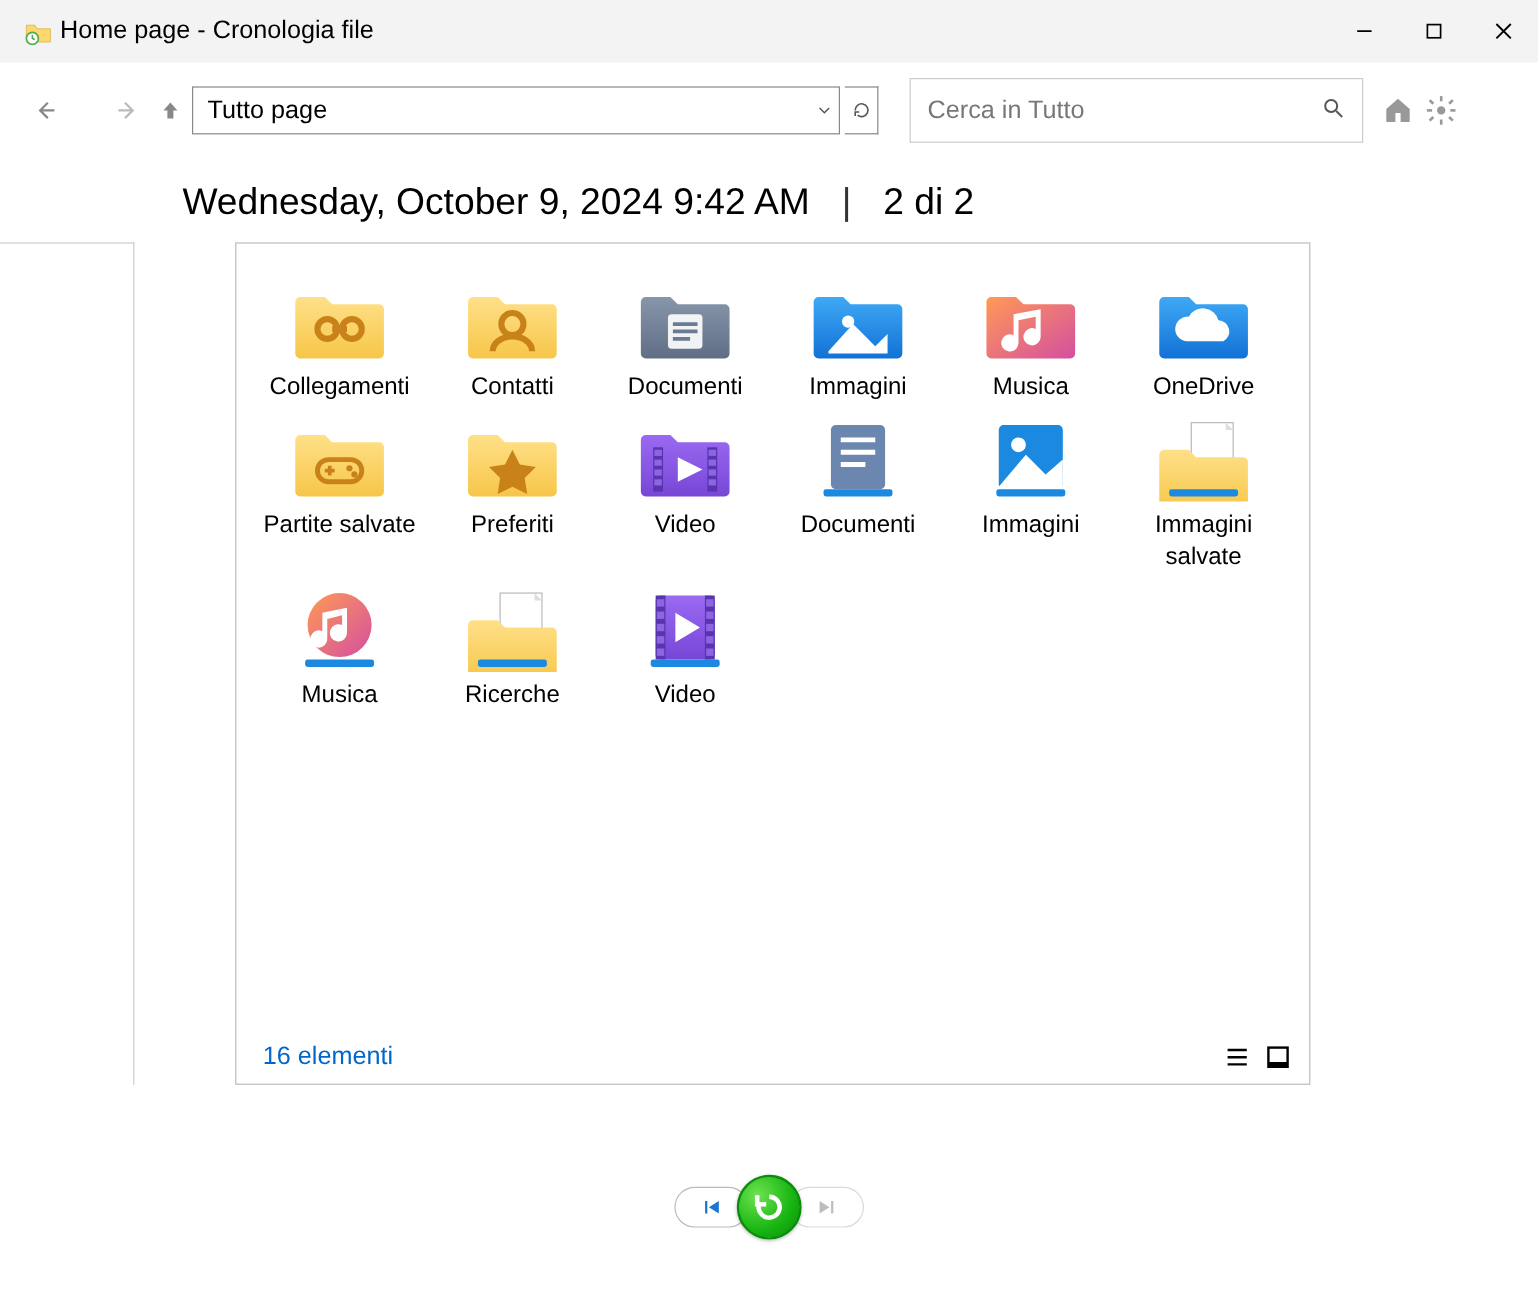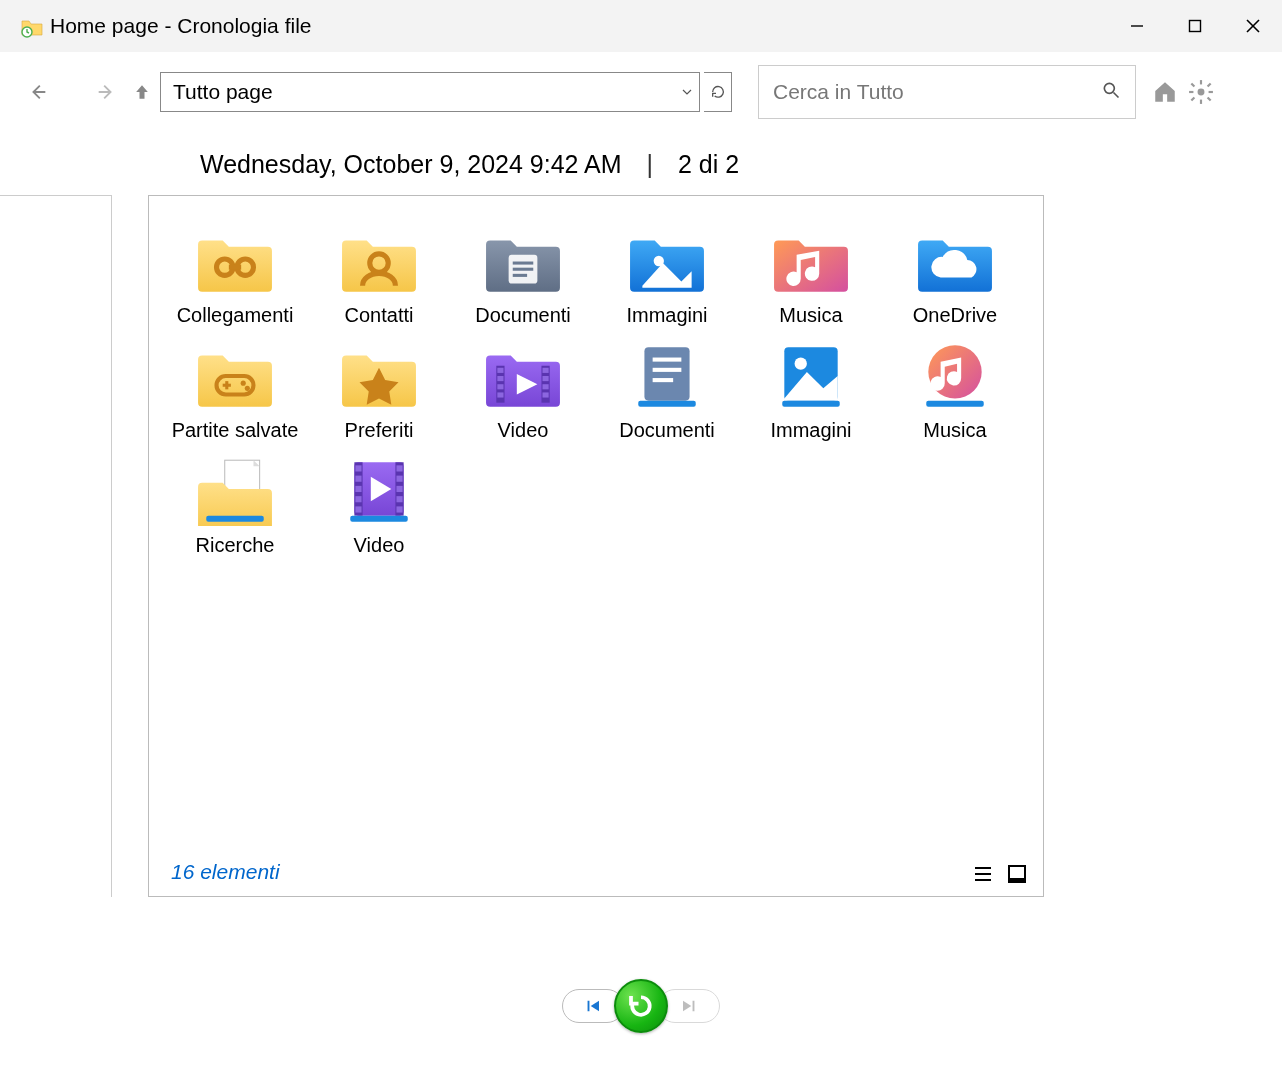--- a/index.html
+++ b/index.html
@@ -20,32 +20,32 @@
   .address-text { flex: 1; padding: 0 12px; font-size: 21px; color:#000; }
   .addr-dd { width: 26px; height: 100%; display:flex; align-items:center; justify-content:center; border-left:1px solid transparent;}
   .addr-refresh { width: 28px; height: 40px; border:1px solid #888; border-left:none; display:flex;align-items:center;justify-content:center; margin-right:12px;}
   .search-box { flex: 0 0 378px; height: 54px; border: 1px solid #ccc; display:flex; align-items:center; padding:0 14px; margin-left:10px;}
   .search-box input { border:none; outline:none; font-size:21px; flex:1; color:#000000; }
   .search-box input::placeholder { color:#777; }
   .toolbar-right { display:flex; align-items:center; gap:6px; margin-left:10px;}
   .tool-icon { width:30px;height:30px; display:flex;align-items:center;justify-content:center;}
 
   
-  .header-row { padding: 18px 0 16px 152px; font-size: 25px; color:#000;margin-left:48px; }
+  .header-row { padding: 18px 0 16px 152px; font-size: 31px; color:#000; }
   .header-row .sep { margin: 0 18px; color:#333;}
 
   
-  .main-area { display:flex; padding-left:0; }
+  .main-area { display:flex; padding-left:0;gap:48px; }
   .stub-left { width:112px; height:702px; border:1px solid #ccc; border-left:none; border-bottom:none; border-top-right-radius:0; margin-top:0;}
   .items-panel { margin-left:36px; width:896px; height:702px; border:1px solid #bbb; position:relative; padding:24px 14px 0 14px;}
   .grid { display:grid; grid-template-columns: repeat(6, 144px); gap: 6px 0; }
   .item { width:144px; display:flex; flex-direction:column; align-items:center; cursor:default; padding-top:4px;}
   .item .icon-wrap { width:82px; height:72px; display:flex; align-items:flex-end; justify-content:center;}
   .item .label { font-size:20px; text-align:center; color:#000; line-height:1.35; margin-top:6px; max-width:130px; word-break:break-word;}
-  .panel-footer { position:absolute; bottom:8px; left:22px; right:12px; display:flex; align-items:flex-start;font-style:italic;}
+  .panel-footer { position:absolute; bottom:8px; left:22px; right:12px; display:flex; align-items:center;}
   .panel-footer .count { font-size:21px; color:#0066cc;}
   .panel-footer .spacer2 { flex:1;}
   .view-toggle { width:28px;height:28px;border:1px solid transparent; display:flex;align-items:center;justify-content:center; margin-left:6px;}
 
   
   .bottom-nav { position:absolute; left:0; right:0; bottom:56px; display:flex; justify-content:center; align-items:center; gap:0; }
   .pill { width:62px;height:34px;border:1px solid #bbb; border-radius:17px; background:#fff; display:flex;align-items:center;justify-content:center;}
   .bottom-nav .pill:first-child { margin-right:-10px; z-index:1;}
   .bottom-nav .pill:last-child { margin-left:-10px; z-index:1;}
   .restore-btn { width:54px;height:54px;border-radius:50%; background: radial-gradient(circle at 30% 30%, #6de24f, #17b512 60%, #0c8c0c); border:2px solid #0c8c0c; display:flex;align-items:center;justify-content:center; z-index:2; box-shadow:0 1px 3px rgba(0,0,0,.3);}
@@ -278,20 +278,31 @@
         <div class="item">
     <div class="icon-wrap">
             <svg viewBox="0 0 76 68" width="78" height="70">
               <rect x="12" y="6" width="52" height="52" rx="4" fill="#1c89e0"></rect>
               <circle cx="28" cy="22" r="6" fill="#fff"></circle>
               <path d="M12 56 L34 30 L50 46 L64 34 V58 H12 Z" fill="#fff"></path>
               <rect x="10" y="58" width="56" height="6" rx="2" fill="#1c89e0"></rect>
             </svg>
           </div>
     <div class="label">Immagini</div>
+        </div>
+        <div class="item">
+    <div class="icon-wrap">
+            <svg viewBox="0 0 76 68" width="78" height="70">
+              <rect x="28" y="4" width="34" height="42" fill="#fff" stroke="#bbb"></rect>
+              <path d="M56 4 l6 6 h-6 Z" fill="#ddd"></path>
+              <path d="M6 26 h20 l6 6 h38 a4 4 0 0 1 4 4 v36 a4 4 0 0 1 -4 4 H6 a4 4 0 0 1 -4 -4 V30 a4 4 0 0 1 4 -4 Z" fill="url(#yFolder)"></path>
+              <rect x="10" y="58" width="56" height="6" rx="2" fill="#1c89e0"></rect>
+            </svg>
+          </div>
+    <div class="label">Immagini salvate</div>
         </div>
         <div class="item">
     <div class="icon-wrap">
             <svg viewBox="0 0 76 68" width="78" height="70">
               <circle cx="38" cy="30" r="26" fill="url(#musicG)"></circle>
               <path d="M44 16 v20 a7 7 0 1 1 -4 -6 V22 l-12 3 v16 a7 7 0 1 1 -4 -6 V20 Z" fill="#fff"></path>
               <rect x="10" y="58" width="56" height="6" rx="2" fill="#1c89e0"></rect>
             </svg>
           </div>
     <div class="label">Musica</div>

